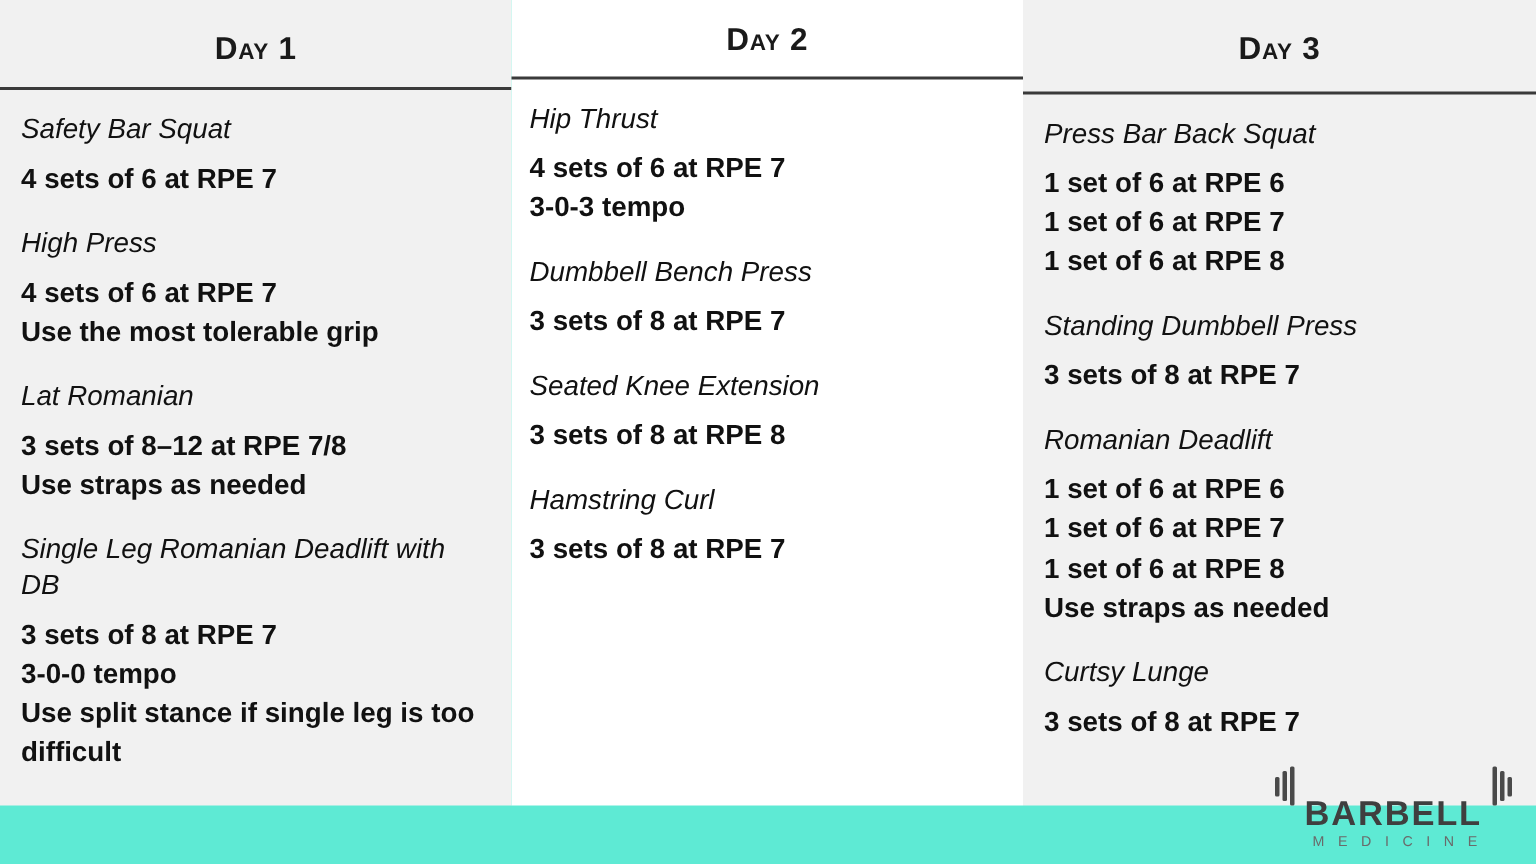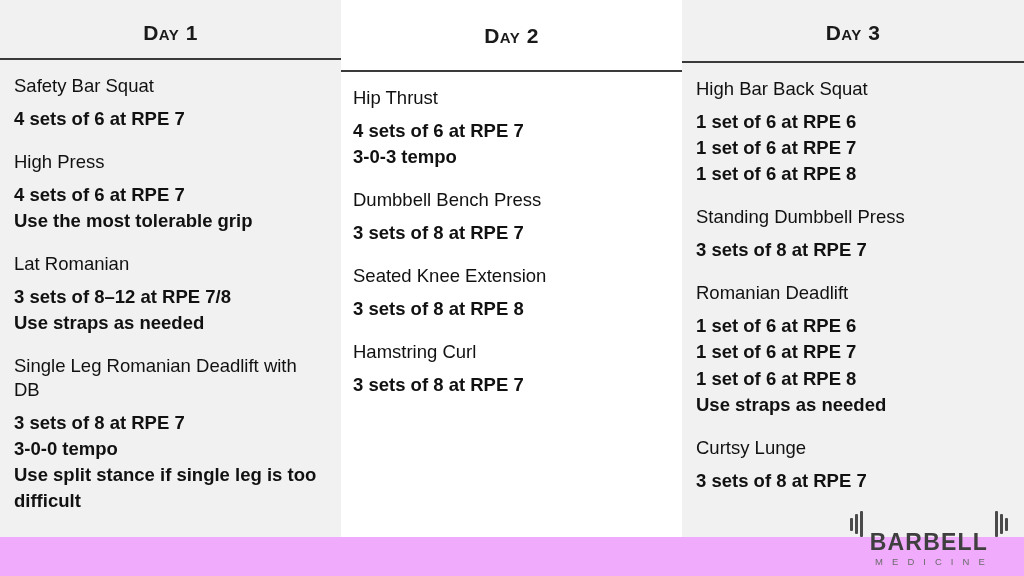--- a/index.html
+++ b/index.html
@@ -8,21 +8,21 @@
     padding: 0;
     width: 1024px;
     height: 576px;
     background: #ffffff;
     font-family: "Liberation Sans", sans-serif;
   }
   .sheet {
     position: relative;
     width: 1024px;
     height: 576px;
-    background: #f0abfc;
+    background: #5eead4;
     overflow: hidden;
   }
   .columns {
     display: flex;
     width: 1024px;
     height: 576px;
     align-items: flex-start;
   }
   .col {
     position: relative;
@@ -51,30 +51,31 @@
     font-size: 21px;
     letter-spacing: 0.5px;
     font-weight: bold;
     color: #1a1a1a;
     font-variant: small-caps;
     text-transform: lowercase;
   }
   .day-head span:first-letter { text-transform: uppercase; }
 
   .col-1 .day-head { padding-top: 8px; height: 60px; }
-  .col-2 .day-head { height: 72px; padding-top: 2px; }
+  .col-2 .day-head { height: 53px; padding-top: 2px; }
   .col-3 .day-head { height: 63px; padding-top: 4px; }
 
   .body {
     padding: 14px 14px 0 14px;
   }
   .col-2 .body { padding-left: 12px; }
   .col-3 .body { padding-left: 14px; }
 
   .ex-name {
+    font-style: italic;
     font-size: 18.5px;
     color: #111111;
     line-height: 1.28;
     margin: 0 0 8px 0;
   }
   .ex-detail {
     font-size: 18.5px;
     color: #111111;
     line-height: 1.42;
     margin: 0 0 18px 0;
@@ -190,21 +191,21 @@
       </div>
     </div>
 
     <div class="col col-3">
       <div class="col-inner col-shaded">
         <div class="day-head">
           <span>Day 3</span>
         </div>
         <div class="body">
           <div class="block">
-            <p class="ex-name">High Bar Back Squat</p>
+            <p class="ex-name">Press Bar Back Squat</p>
             <p class="ex-detail">1 set of 6 at RPE 6
 1 set of 6 at RPE 7
 1 set of 6 at RPE 8</p>
           </div>
           <div class="block">
             <p class="ex-name">Standing Dumbbell Press</p>
             <p class="ex-detail">3 sets of 8 at RPE 7</p>
           </div>
           <div class="block">
             <p class="ex-name">Romanian Deadlift</p>

